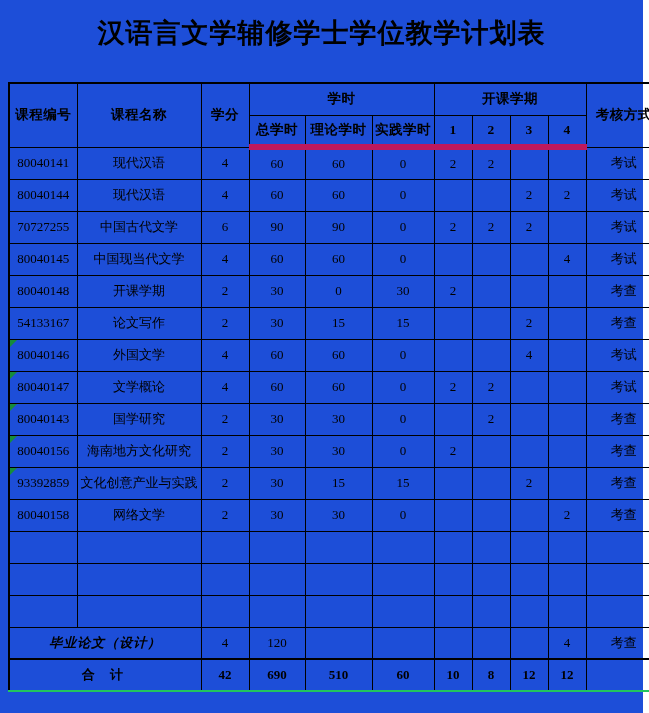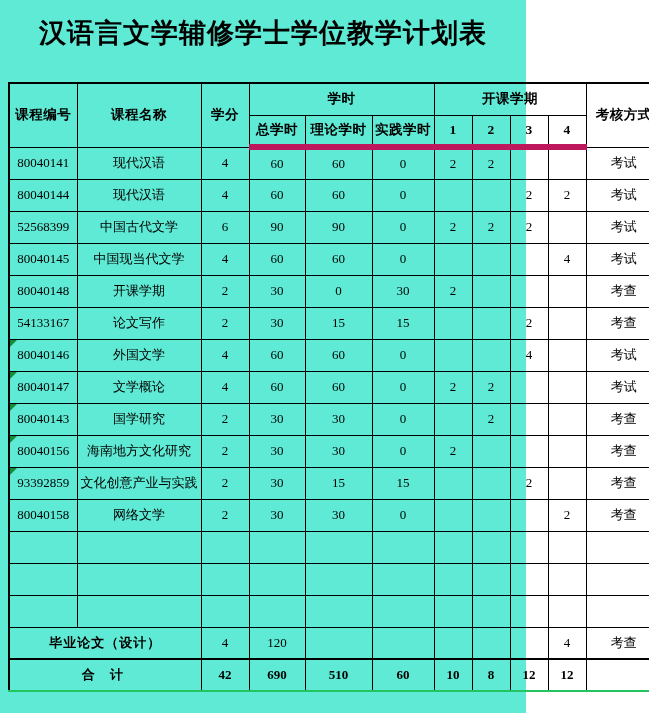--- a/index.html
+++ b/index.html
@@ -8,23 +8,23 @@
   }
   body {
     width: 649px;
     height: 713px;
     background: #ffffff;
     font-family: "Liberation Serif", "DejaVu Serif", serif;
     overflow: hidden;
   }
   #page {
     position: relative;
-    width: 526px;
+    width: 643px;
     height: 713px;
-    background: #5eead4;
+    background: #1d4ed8;
   }
   .title {
     text-align: center;
     font-family: "Liberation Serif", "DejaVu Serif", serif;
     font-weight: bold;
     font-size: 27px;
     letter-spacing: 1px;
     color: #000000;
     padding-top: 16px;
     padding-bottom: 6px;
@@ -78,20 +78,21 @@
     border-bottom: 6px solid #be185d;
   }
   tr.total-row td {
     border-top: 2px solid #000000;
     border-bottom: 2px solid #22c55e;
     font-weight: bold;
   }
   tr.thesis-row td.lbl {
     font-weight: bold;
     letter-spacing: 1px;
+    font-style: italic;
   }
   tr.total-row td.lbl {
     font-weight: bold;
     letter-spacing: 6px;
   }
   td.code {
     font-size: 12.5px;
     font-family: "Liberation Serif", "DejaVu Serif", serif;
     margin-top: 34px;
   }
@@ -181,21 +182,21 @@
             <td class="num">60</td>
             <td class="num">60</td>
             <td class="num">0</td>
             <td class="num"></td>
             <td class="num"></td>
             <td class="num">2</td>
             <td class="num">2</td>
             <td class="col-last assess">考试</td>
           </tr>
           <tr class="data-row">
-            <td class="col-first code">52568399</td>
+            <td class="col-first code">70727255</td>
             <td class="name">中国古代文学</td>
             <td class="num">6</td>
             <td class="num">90</td>
             <td class="num">90</td>
             <td class="num">0</td>
             <td class="num">2</td>
             <td class="num">2</td>
             <td class="num">2</td>
             <td class="num"></td>
             <td class="col-last assess">考试</td>

